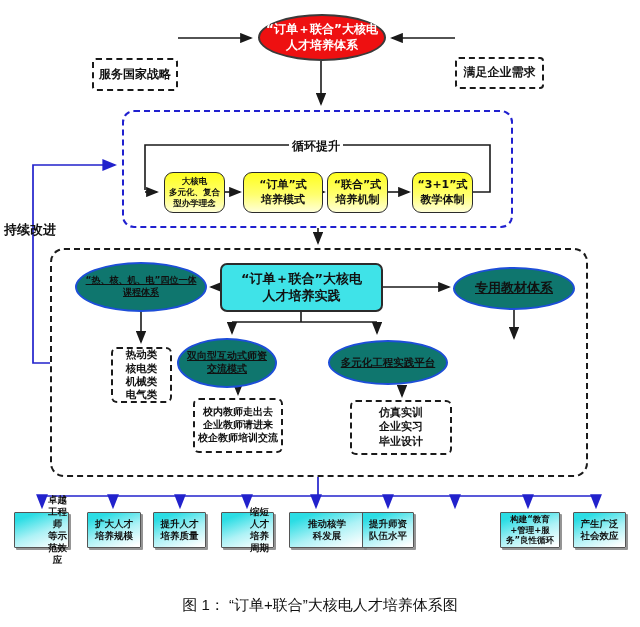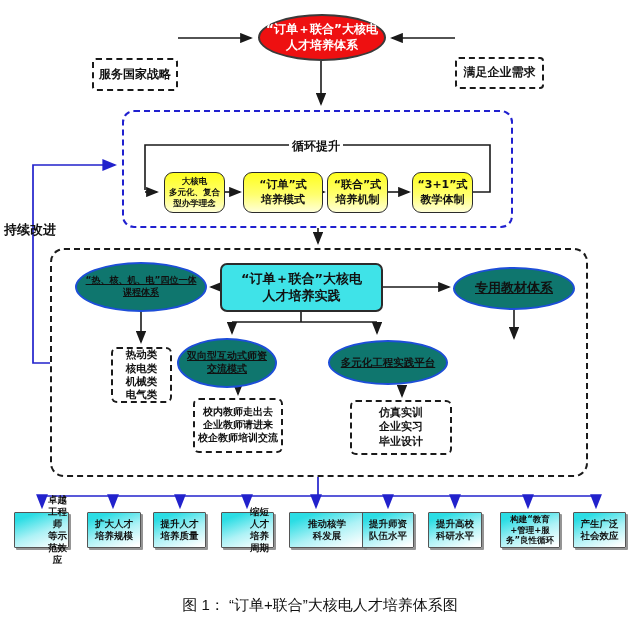--- a/index.html
+++ b/index.html
@@ -143,22 +143,20 @@
   <div class="node outcome" style="left:87px;top:512px;width:54px;height:36px;">扩大人才
 培养规模</div>
   <div class="node outcome" style="left:153px;top:512px;width:53px;height:36px;">提升人才
 培养质量</div>
   <div class="node outcome" style="left:221px;top:512px;width:53px;height:36px;padding-left:24px;">缩短人才
 培养周期</div>
   <div class="node outcome" style="left:289px;top:512px;width:76px;height:36px;">推动核学
 科发展</div>
   <div class="node outcome" style="left:362px;top:512px;width:52px;height:36px;">提升师资
 队伍水平</div>
-  <div class="node outcome" style="left:428px;top:512px;width:54px;height:36px;">提升高校
-科研水平</div>
   <div class="node outcome" style="left:500px;top:512px;width:60px;height:36px;font-size:8.5px;">构建“教育
 +管理+服
 务”良性循环</div>
   <div class="node outcome" style="left:573px;top:512px;width:53px;height:36px;">产生广泛
 社会效应</div>
 
   <div class="caption">图 1： “订单+联合”大核电人才培养体系图</div>
 
 </div>
 

